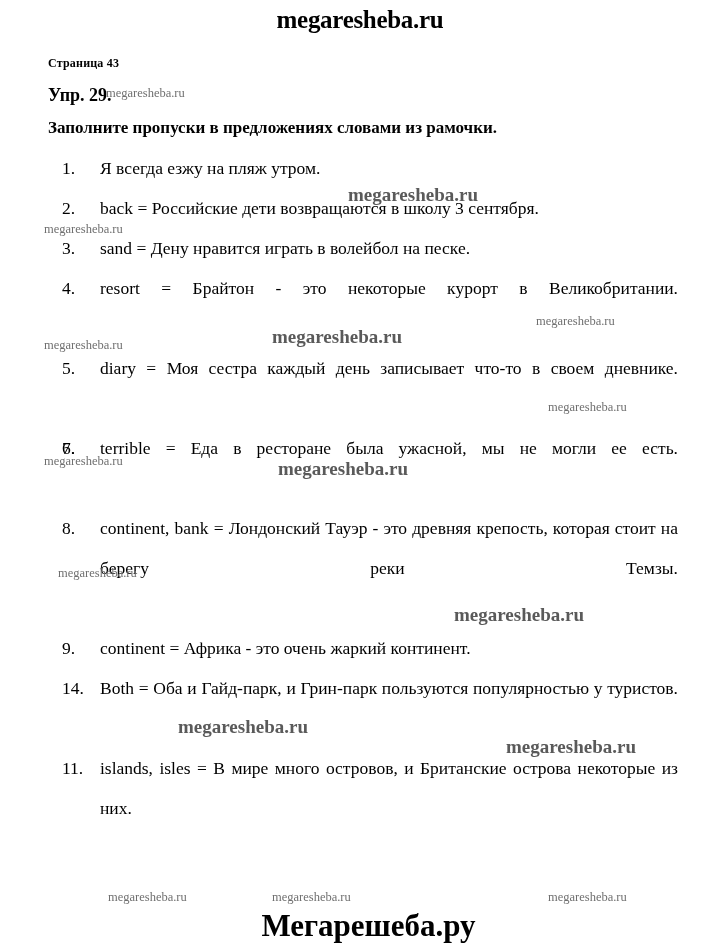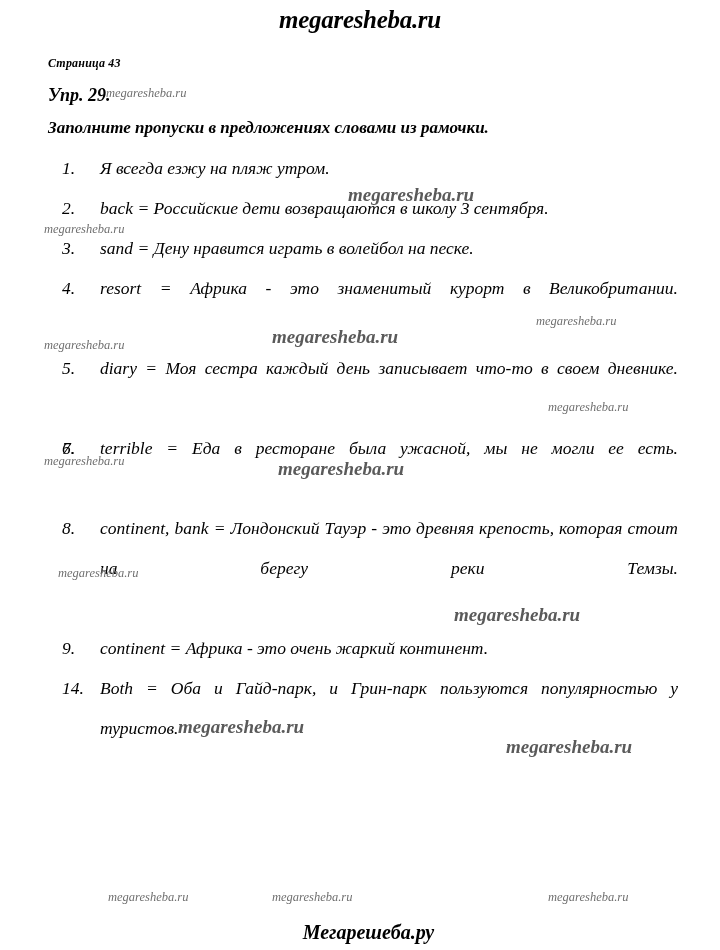--- a/index.html
+++ b/index.html
@@ -12,21 +12,20 @@
     background: #ffffff;
     font-family: "Liberation Serif", serif;
     color: #000000;
     position: relative;
     overflow: hidden;
   }
   .page {
     position: relative;
     width: 720px;
     height: 950px;
-    font-style: italic;
   }
   .site-header {
     text-align: center;
     font-family: "Liberation Serif", serif;
     font-size: 25px;
     font-weight: bold;
     letter-spacing: -0.3px;
     padding-top: 6px;
     color: #000;
   }
@@ -77,21 +76,21 @@
     content: "";
     display: inline-block;
     width: 100%;
   }
   .footer-brand {
     position: absolute;
     left: 17px;
     right: 0;
     bottom: 6px;
     text-align: center;
-    font-size: 20px;
+    font-size: 31px;
     font-weight: bold;
     font-family: "Liberation Serif", serif;
   }
   .wm {
     position: absolute;
     color: #7a7a7a;
     font-family: "Liberation Serif", serif;
     white-space: nowrap;
     pointer-events: none;
   }
@@ -125,21 +124,21 @@
     <li class="item">
       <span class="num">2.</span>
       <span class="body">back = Российские дети возвращаются в школу 3 сентября.</span>
     </li>
     <li class="item">
       <span class="num">3.</span>
       <span class="body">sand = Дену нравится играть в волейбол на песке.</span>
     </li>
     <li class="item">
       <span class="num">4.</span>
-      <span class="body justify">resort = Африка - это знаменитый курорт в Великобритании.</span>
+      <span class="body justify">resort = Брайтон - это некоторые курорт в Великобритании.</span>
     </li>
     <li class="item">
       <span class="num">5.</span>
       <span class="body justify">diary = Моя сестра каждый день записывает что-то в своем дневнике.</span>
     </li>
     <li class="item">
       <span class="num">6.</span>
     </li>
     <li class="item">
       <span class="num">7.</span>
@@ -149,20 +148,24 @@
       <span class="num">8.</span>
       <span class="body justify">continent, bank = Лондонский Тауэр - это древняя крепость, которая стоит  на берегу реки Темзы.</span>
     </li>
     <li class="item">
       <span class="num">9.</span>
       <span class="body">continent = Африка - это очень жаркий континент.</span>
     </li>
     <li class="item">
       <span class="num">14.</span>
       <span class="body justify">Both = Оба и Гайд-парк, и Грин-парк пользуются популярностью у туристов.</span>
+    </li>
+    <li class="item">
+      <span class="num">11.</span>
+      <span class="body justify">islands, isles = В мире много островов, и Британские острова некоторые из них.</span>
     </li>
 
   </ul>
 
   <div class="footer-brand">Мегарешеба.ру</div>
 
   <div id="watermark-layer">
       <div class="wm small" style="left: 106px; top: 86px;">megaresheba.ru</div>
       <div class="wm big" style="left: 348px; top: 184px;">megaresheba.ru</div>
       <div class="wm small" style="left: 44px; top: 222px;">megaresheba.ru</div>

